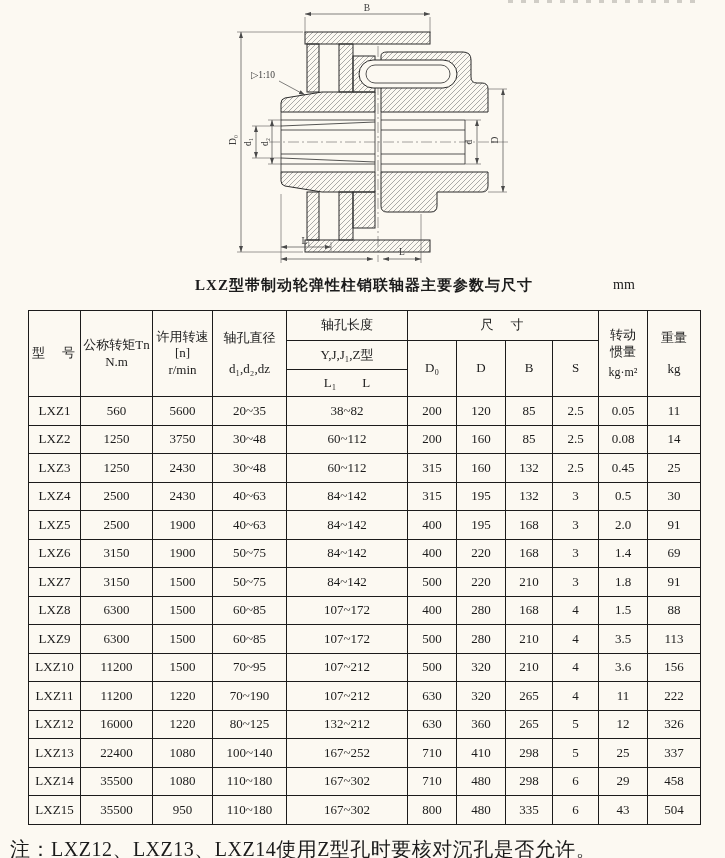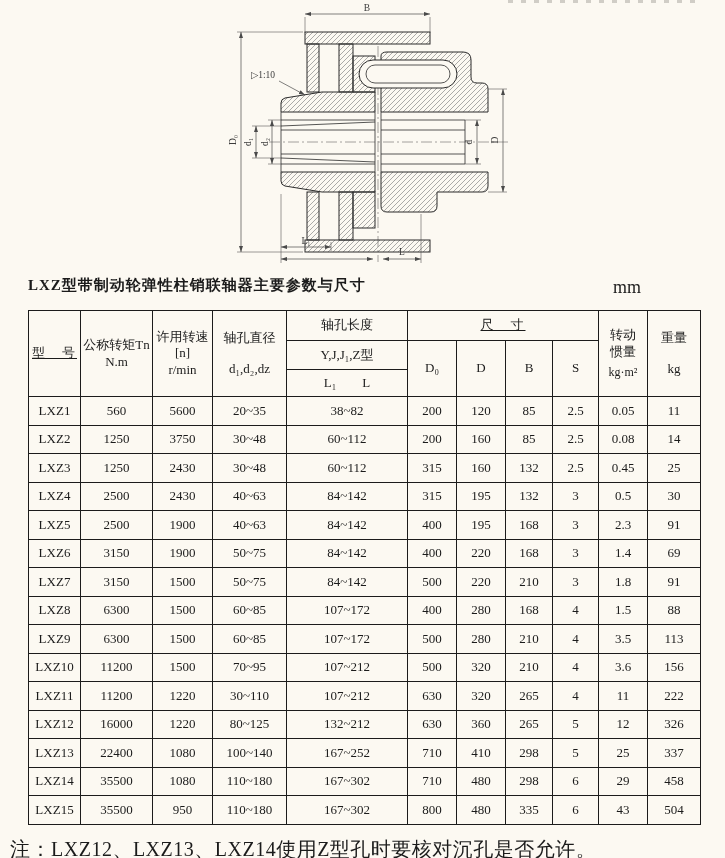--- a/index.html
+++ b/index.html
@@ -16,39 +16,39 @@
   
   .drawing{position:absolute;left:225px;top:0;}
   .hat{fill:url(#hatch);stroke:#2b2b2b;stroke-width:1;}
   .thin{fill:none;stroke:#2b2b2b;stroke-width:.8;}
   .dim{fill:none;stroke:#4a4a4a;stroke-width:.7;}
   .ext{fill:none;stroke:#4a4a4a;stroke-width:.55;}
   .cl{fill:none;stroke:#5a5a5a;stroke-width:.55;stroke-dasharray:11 3 2 3;}
   .dl{font-family:"Liberation Serif",serif;font-size:9.5px;fill:#3c3c3c;}
   
   .caption{position:absolute;top:276px;left:28px;width:672px;height:20px;}
-  .caption .t{position:absolute;left:0;right:0;text-align:left;
+  .caption .t{position:absolute;left:0;right:0;text-align:center;
     font-size:15px;font-weight:bold;letter-spacing:1px;}
-  .caption .u{position:absolute;left:585px;top:1px;font-size:18px;font-weight:normal;}
+  .caption .u{position:absolute;left:585px;top:1px;font-size:14px;font-weight:normal;}
   
   table.spec{position:absolute;left:28px;top:310px;width:672px;
     border-collapse:collapse;table-layout:fixed;
     font-size:13px;}
   table.spec th,table.spec td{
     border:1px solid #1c1c1c;text-align:center;vertical-align:middle;
     font-weight:normal;padding:0 1px;line-height:1.25;}
   table.spec thead th{font-size:13px;}
   table.spec .hrow1{height:30px;}
   table.spec .hrow2{height:29px;}
   table.spec .hrow3{height:27px;}
   table.spec tbody td{height:27.5px;font-size:13px;}
   .small{font-size:12px;}
   .gap-top{margin-top:14px;}
   .gap-top-s{margin-top:5px;}
-  .lspace{letter-spacing:2px;text-decoration:underline;}
+  .lspace{letter-spacing:2px;}
   .ll-left{display:inline-block;margin-right:26px;}
   
   .note{position:absolute;left:10px;top:836px;font-size:20px;letter-spacing:.5px;}
 </style>
 </head>
 <body>
 
 <div class="crop-frag"></div>
 
 <div class="drawing">
@@ -260,21 +260,21 @@
       <tr>
         <td>LXZ5</td>
         <td>2500</td>
         <td>1900</td>
         <td>40~63</td>
         <td>84~142</td>
         <td>400</td>
         <td>195</td>
         <td>168</td>
         <td>3</td>
-        <td>2.3</td>
+        <td>2.0</td>
         <td>91</td>
       </tr>
       <tr>
         <td>LXZ6</td>
         <td>3150</td>
         <td>1900</td>
         <td>50~75</td>
         <td>84~142</td>
         <td>400</td>
         <td>220</td>
@@ -332,21 +332,21 @@
         <td>320</td>
         <td>210</td>
         <td>4</td>
         <td>3.6</td>
         <td>156</td>
       </tr>
       <tr>
         <td>LXZ11</td>
         <td>11200</td>
         <td>1220</td>
-        <td>30~110</td>
+        <td>70~190</td>
         <td>107~212</td>
         <td>630</td>
         <td>320</td>
         <td>265</td>
         <td>4</td>
         <td>11</td>
         <td>222</td>
       </tr>
       <tr>
         <td>LXZ12</td>

